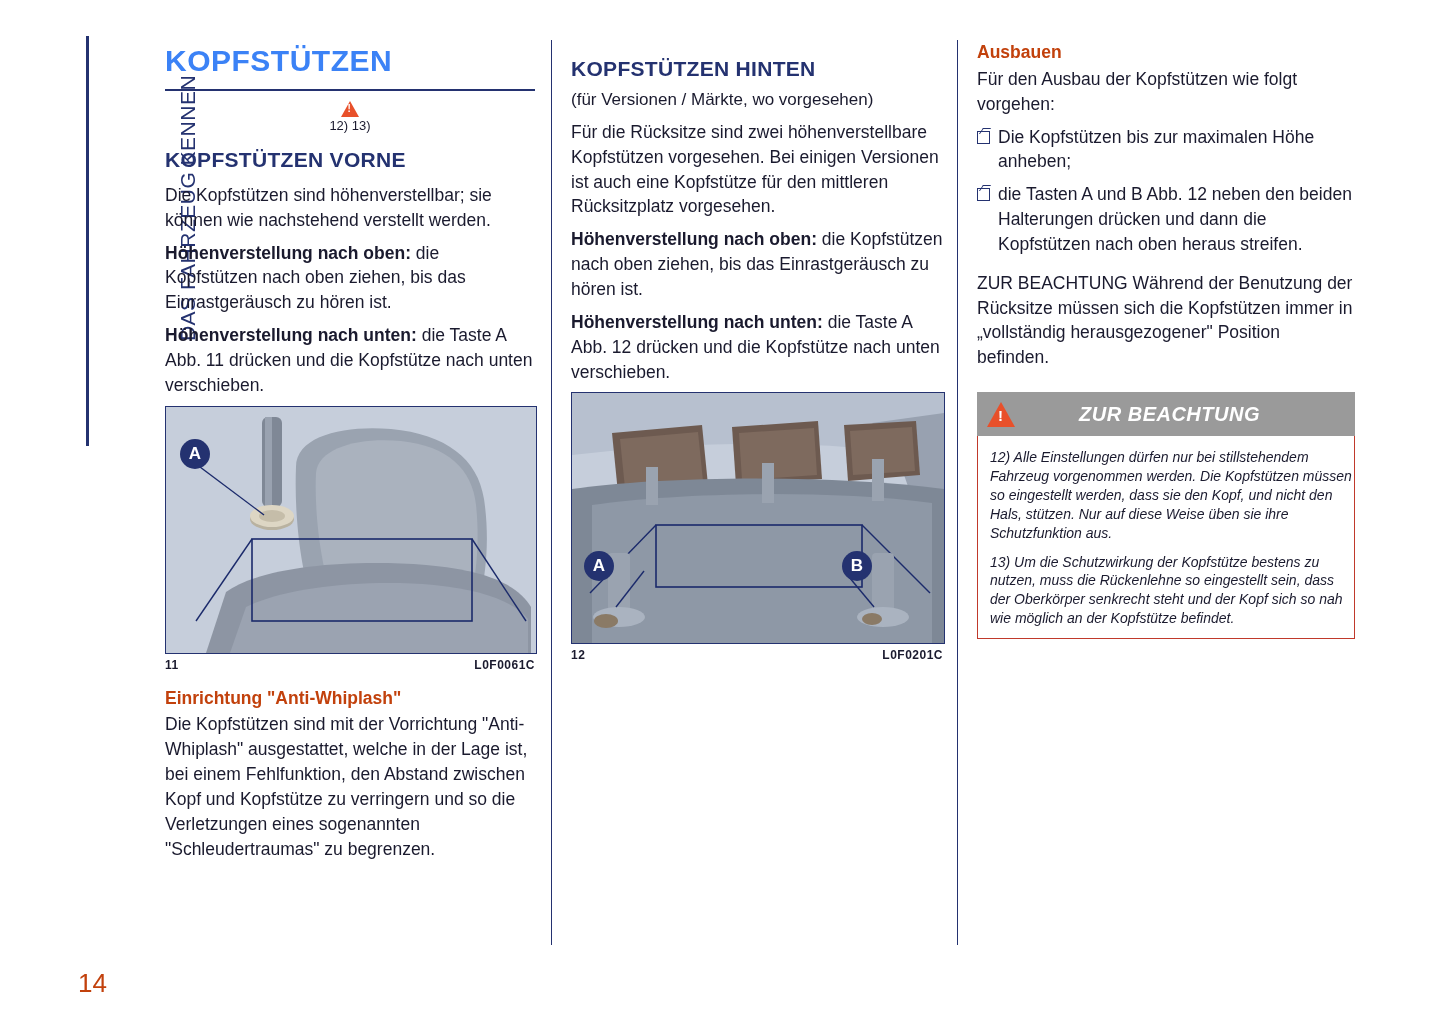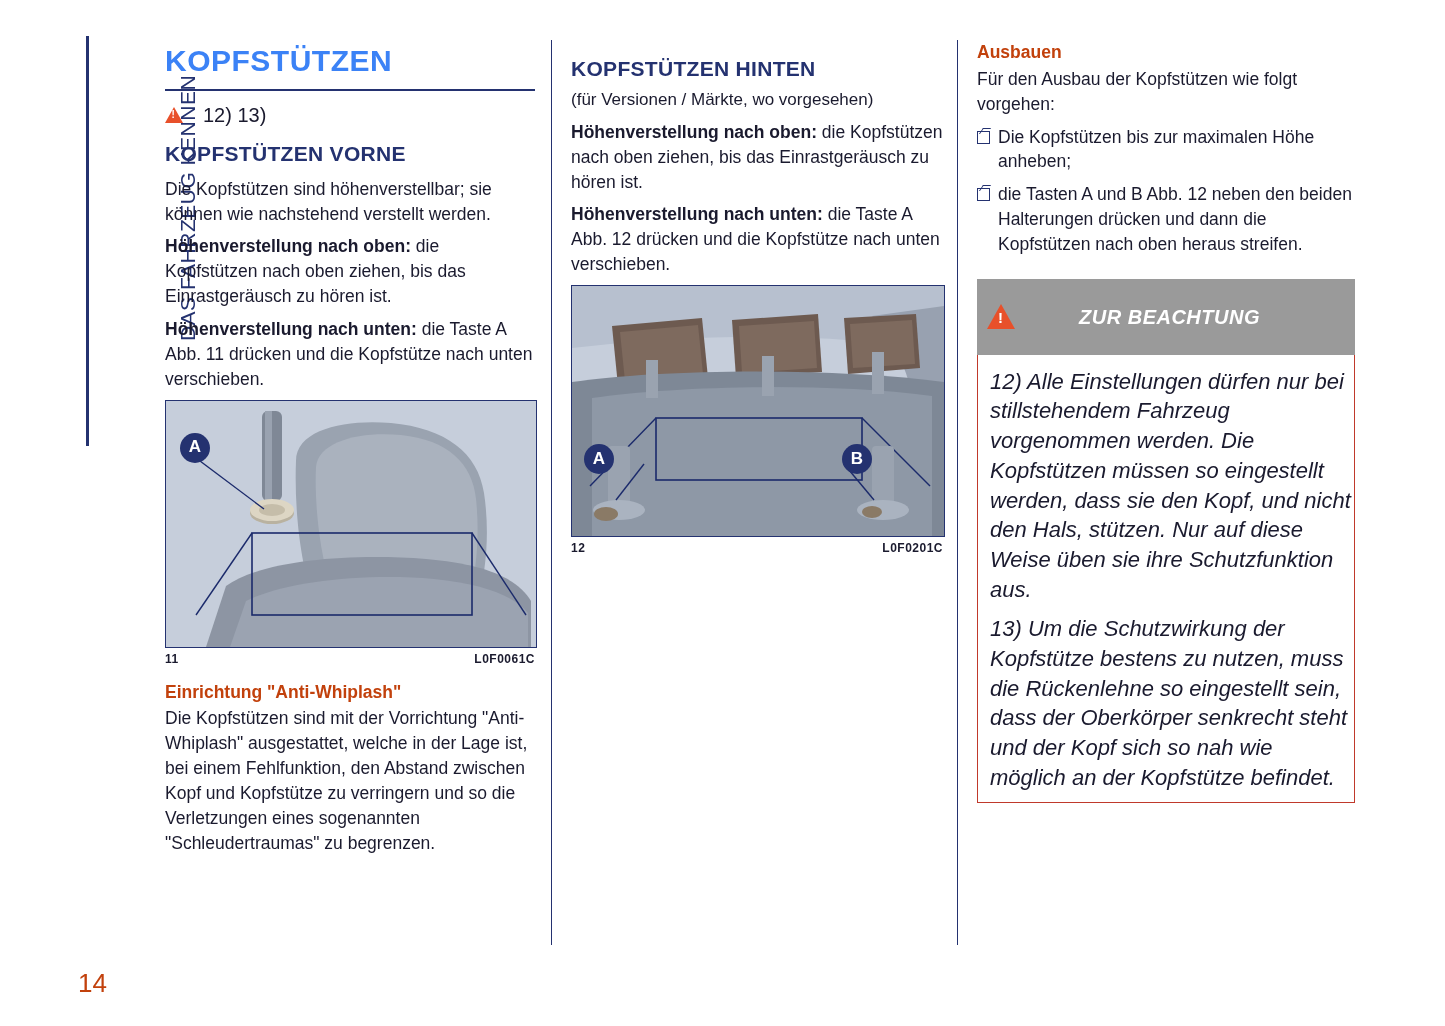--- a/index.html
+++ b/index.html
@@ -100,23 +100,24 @@
 
   p {
     margin: 0 0 8px 0;
   }
 
   .inline-bold { font-weight: bold; }
 
   .note-ref {
     display: flex;
     align-items: center;
-    gap: 20px;
+    gap: 0;
     margin: 6px 0 10px 0;
-    font-size: 20px;
+    font-size: 13px;
+    flex-direction: column;
   }
   .warn-tri {
     display: inline-block;
     width: 0; height: 0;
     border-left: 9px solid transparent;
     border-right: 9px solid transparent;
     border-bottom: 16px solid #e8502a;
     position: relative;
   }
   .warn-tri::after {
@@ -197,21 +198,21 @@
   }
 
   
   .zb-banner {
     display: flex;
     align-items: center;
     gap: 5px;
     background: #9a9a9a;
     margin-top: 22px;
     height: 44px;
-    padding: 16px 10px;
+    padding: 0 10px;
   }
   .zb-tri {
     flex: 0 0 auto;
     width: 0; height: 0;
     border-left: 14px solid transparent;
     border-right: 14px solid transparent;
     border-bottom: 25px solid #e8502a;
     position: relative;
   }
   .zb-tri::after {
@@ -232,21 +233,21 @@
     font-style: italic;
     color: #ffffff;
     letter-spacing: 0.5px;
     padding-right: 26px;
   }
   .zb-box {
     border: 1px solid #c0392b;
     border-top: none;
     padding: 12px 0 10px 12px;
     font-style: italic;
-    font-size: 22px;
+    font-size: 14px;
     line-height: 1.35;
   }
   .zb-box p { margin: 0 0 10px 0; }
   .zb-box p:last-child { margin-bottom: 0; }
 
   .page-number {
     position: absolute;
     left: 78px;
     top: 968px;
     font-size: 26px;
@@ -316,20 +317,21 @@
 
     <h3 class="blk">Einrichtung "Anti-Whiplash"</h3>
     <p>Die Kopfstützen sind mit der Vorrichtung "Anti-Whiplash" ausgestattet, welche in der Lage ist, bei einem Fehlfunktion, den Abstand zwischen Kopf und Kopfstütze zu verringern und so die Verletzungen eines sogenannten "Schleudertraumas" zu begrenzen.</p>
   </div>
 
   <div class="col col2">
 
     <h2 class="sub">KOPFSTÜTZEN HINTEN</h2>
     <p class="sub-note">(für Versionen / Märkte, wo vorgesehen)</p>
 
+    <p>Für die Rücksitze sind zwei höhenverstellbare Kopfstützen vorgesehen. Bei einigen Versionen ist auch eine Kopfstütze für den mittleren Rücksitzplatz vorgesehen.</p>
 
     <p><span class="inline-bold">Höhenverstellung nach oben:</span><span> die Kopfstützen nach oben ziehen, bis das Einrastgeräusch zu hören ist.</span></p>
 
     <p><span class="inline-bold">Höhenverstellung nach unten:</span><span> die Taste A Abb. 12 drücken und die Kopfstütze nach unten verschieben.</span></p>
 
     <div class="figure fig2">
       <div class="fig-img">
         <svg width="100%" height="100%" viewBox="0 0 372 250" preserveAspectRatio="none">
           <rect x="0" y="0" width="372" height="250" fill="#c6cedb"></rect>
 
@@ -385,20 +387,21 @@
 
     <div class="bullet-row">
       <span class="bullet-sq"></span>
       <span class="bullet-txt">Die Kopfstützen bis zur maximalen Höhe anheben;</span>
     </div>
     <div class="bullet-row">
       <span class="bullet-sq"></span>
       <span class="bullet-txt">die Tasten A und B Abb. 12 neben den beiden Halterungen drücken und dann die Kopfstützen nach oben heraus streifen.</span>
     </div>
 
+    <p style="margin-top:14px;">ZUR BEACHTUNG Während der Benutzung der Rücksitze müssen sich die Kopfstützen immer in „vollständig herausgezogener" Position befinden.</p>
 
     <div class="zb-banner">
       <span class="zb-tri"></span>
       <span class="zb-title">ZUR BEACHTUNG</span>
     </div>
     <div class="zb-box">
       <p>12) Alle Einstellungen dürfen nur bei stillstehendem Fahrzeug vorgenommen werden. Die Kopfstützen müssen so eingestellt werden, dass sie den Kopf, und nicht den Hals, stützen. Nur auf diese Weise üben sie ihre Schutzfunktion aus.</p>
       <p>13) Um die Schutzwirkung der Kopfstütze bestens zu nutzen, muss die Rückenlehne so eingestellt sein, dass der Oberkörper senkrecht steht und der Kopf sich so nah wie möglich an der Kopfstütze befindet.</p>
     </div>
   </div>

